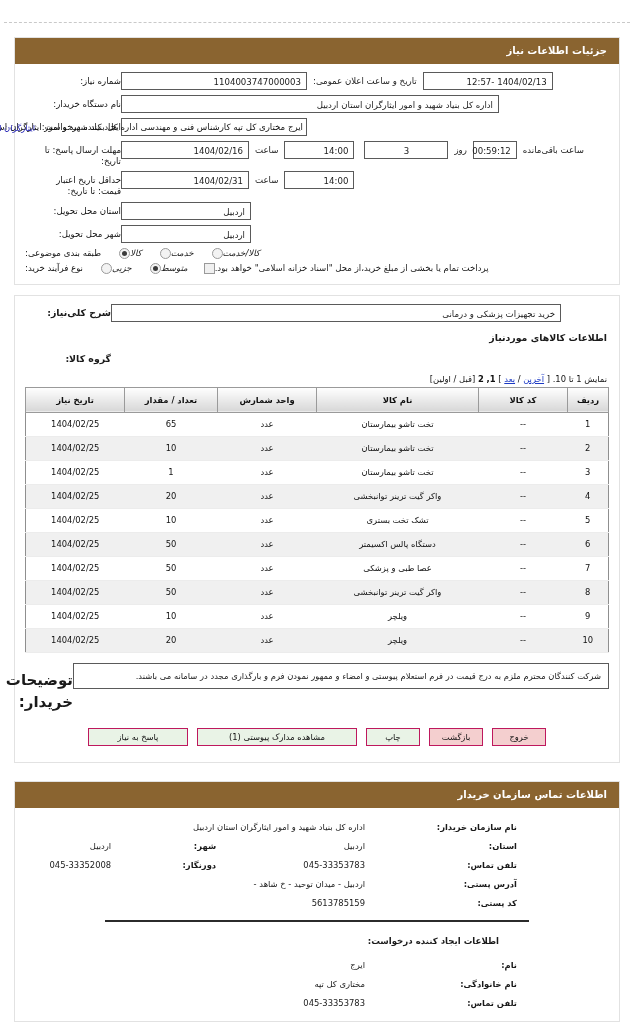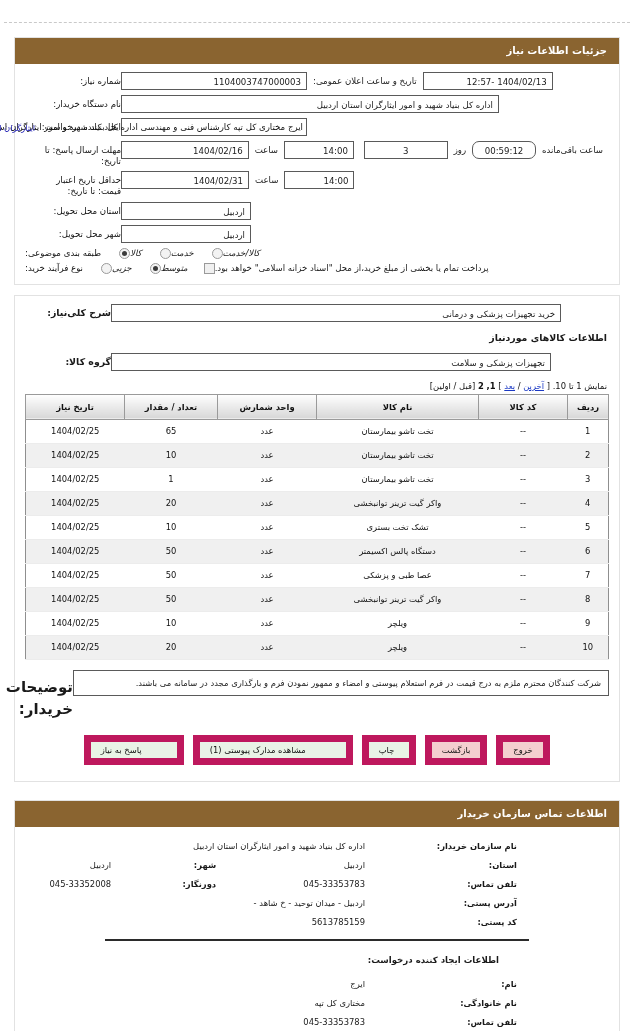--- a/index.html
+++ b/index.html
@@ -88,21 +88,21 @@
     box-sizing:border-box;
     text-align:right;
     white-space:nowrap;
     overflow:visible;
     position:relative;
   }
   .box.req{width:186px;}
   .box.dt{width:130px;}
   .box.time{width:70px;}
   .box.days{width:84px;text-align:center;}
-  .box.count{width:64px;text-align:center;border-radius:7px;}
+  .box.count{width:44px;text-align:center;}
   .box.prov{width:130px;}
   .box.desc{width:450px;}
   .box.group{width:440px;}
   .inlbl{
     font-size:8.6px;
     padding:4px 6px 0 6px;
     white-space:nowrap;
   }
 
   
@@ -234,25 +234,25 @@
   }
 
   
   .btnbar{
     display:flex;justify-content:center;align-items:center;
     gap:9px;margin:14px 0 10px 0;
   }
   .btn{
     font-size:8.4px;
     padding:3px 10px;
-    border:7px solid #be185d;
+    border:1px solid #be185d;
     background:#e9f3e6;
     color:#111;
     min-width:54px;
-    text-align:left;
+    text-align:center;
     cursor:pointer;
     box-sizing:border-box;
     white-space:nowrap;
   }
   .btn.danger{background:#f4cfcf;}
 
   
   .contact{margin:14px 14px 0 14px;}
   .contact .panel{padding:14px 10px 4px 10px;}
   .crow{
@@ -388,21 +388,20 @@
       <div class="panel">
 
         <div class="bigrow">
           <div class="box desc">خرید تجهیزات پزشکی و درمانی</div>
           <div class="biglbl">شرح کلی‌نیاز:</div>
         </div>
 
         <div class="subtitle">اطلاعات کالاهای موردنیاز</div>
 
         <div class="bigrow">
-          <div class="box group">تجهیزات پزشکی و سلامت</div>
           <div class="biglbl">گروه کالا:</div>
         </div>
 
         <div class="pager">
           <span>نمایش 1 تا 10.</span>
           <span>[</span>
           <a href="#">آخرین</a>
           <span>/</span>
           <a href="#">بعد</a>
           <span>]</span>

